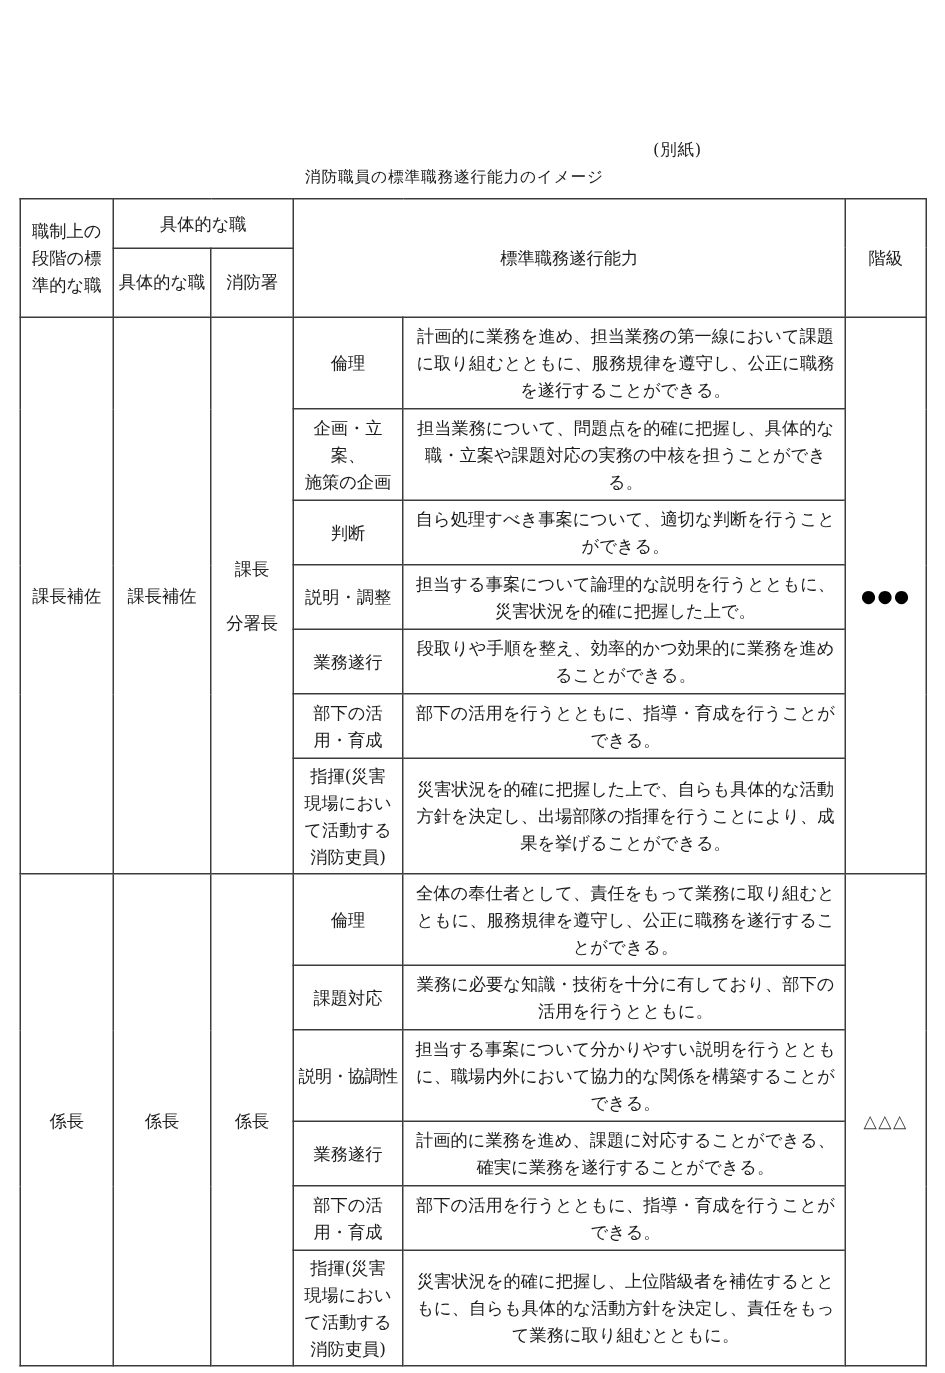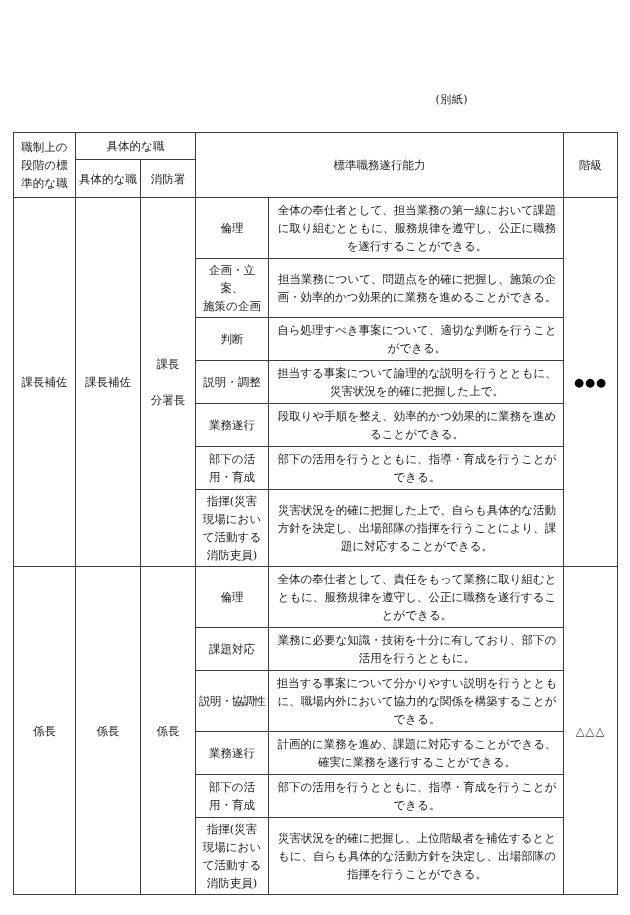--- a/index.html
+++ b/index.html
@@ -27,39 +27,40 @@
   }
   table.ability th, table.ability td {
     border: 1px solid #3c3c3c;
     vertical-align: middle;
     font-weight: normal;
     font-size: 11.5px;
     line-height: 18px;
     text-align: center;
   }
   th.hdr { font-size: 11.5px; }
-  th.hdr-post { text-align: left; padding: 2px 6px; white-space: pre-line; line-height: 17px; }
+  th.hdr-post { text-align: left; padding: 12px 6px; white-space: pre-line; line-height: 17px; }
   td.post { font-size: 11.5px; }
   td.post-multi { white-space: pre-line; line-height: 17px; }
   td.cat { white-space: pre-line; padding: 2px 2px; line-height: 18px; }
   td.cat-tight { font-size: 10px; letter-spacing: -0.5px; }
   td.desc {
     text-align: justify;
     padding: 3px 5px 3px 7px;
     line-height: 18.5px;
   }
   td.rank { font-size: 15px; letter-spacing: 1px; color: #000; }
   td.rank-open { font-size: 12.5px; letter-spacing: 1px; color: #3a3a3a; }
 </style>
 </head>
 <body>
 
 <div class="page">
 
   <div class="corner-note">(別紙)</div>
+  <div class="doc-title">消防職員の標準職務遂行能力のイメージ</div>
 
   <table class="ability">
     <colgroup>
       <col style="width:62px">
         <col style="width:65px">
         <col style="width:55px">
       <col style="width:73px">
         <col style="width:295px">
         <col style="width:54px">
     </colgroup>
@@ -78,27 +79,27 @@
       <th class="hdr">消防署</th>
     </tr>
 
     <tr style="height:55px">
       <td rowspan="7" class="post">課長補佐</td>
       <td rowspan="7" class="post">課長補佐</td>
       <td rowspan="7" class="post post-multi">課長
 
 分署長</td>
       <td class="cat">倫理</td>
-      <td class="desc">全体の奉仕者として、担当業務の第一線において課題に取り組むとともに、服務規律を遵守し、公正に職務を遂行することができる。</td>
+      <td class="desc">計画的に業務を進め、担当業務の第一線において課題に取り組むとともに、服務規律を遵守し、公正に職務を遂行することができる。</td>
       <td rowspan="7" class="rank">●●●</td>
     </tr>
     <tr style="height:56px">
       <td class="cat">企画・立案、
 施策の企画</td>
-      <td class="desc">担当業務について、問題点を的確に把握し、施策の企画・効率的かつ効果的に業務を進めることができる。</td>
+      <td class="desc">担当業務について、問題点を的確に把握し、具体的な職・立案や課題対応の実務の中核を担うことができる。</td>
     </tr>
     <tr style="height:37px">
       <td class="cat">判断</td>
       <td class="desc">自ら処理すべき事案について、適切な判断を行うことができる。</td>
     </tr>
     <tr style="height:37px">
       <td class="cat">説明・調整</td>
       <td class="desc">担当する事案について論理的な説明を行うとともに、災害状況を的確に把握した上で。</td>
     </tr>
     <tr style="height:37px">
@@ -108,21 +109,21 @@
     <tr style="height:37px">
       <td class="cat">部下の活
 用・育成</td>
       <td class="desc">部下の活用を行うとともに、指導・育成を行うことができる。</td>
     </tr>
     <tr style="height:74px">
       <td class="cat">指揮(災害
 現場におい
 て活動する
 消防吏員)</td>
-      <td class="desc">災害状況を的確に把握した上で、自らも具体的な活動方針を決定し、出場部隊の指揮を行うことにより、課題に対応することができる。</td>
+      <td class="desc">災害状況を的確に把握した上で、自らも具体的な活動方針を決定し、出場部隊の指揮を行うことにより、成果を挙げることができる。</td>
     </tr>
 
     <tr style="height:59px">
       <td rowspan="6" class="post">係長</td>
       <td rowspan="6" class="post">係長</td>
       <td rowspan="6" class="post">係長</td>
       <td class="cat">倫理</td>
       <td class="desc">全体の奉仕者として、責任をもって業務に取り組むとともに、服務規律を遵守し、公正に職務を遂行することができる。</td>
       <td rowspan="6" class="rank rank-open">△△△</td>
     </tr>
@@ -141,17 +142,17 @@
     <tr style="height:36px">
       <td class="cat">部下の活
 用・育成</td>
       <td class="desc">部下の活用を行うとともに、指導・育成を行うことができる。</td>
     </tr>
     <tr style="height:75px">
       <td class="cat">指揮(災害
 現場におい
 て活動する
 消防吏員)</td>
-      <td class="desc">災害状況を的確に把握し、上位階級者を補佐するとともに、自らも具体的な活動方針を決定し、出場部隊の指揮を行うことができる。</td>
+      <td class="desc">災害状況を的確に把握し、上位階級者を補佐するとともに、自らも具体的な活動方針を決定し、責任をもって業務に取り組むとともに。</td>
     </tr>
   </tbody>
     </table>
 </div>
 
 </body></html>

